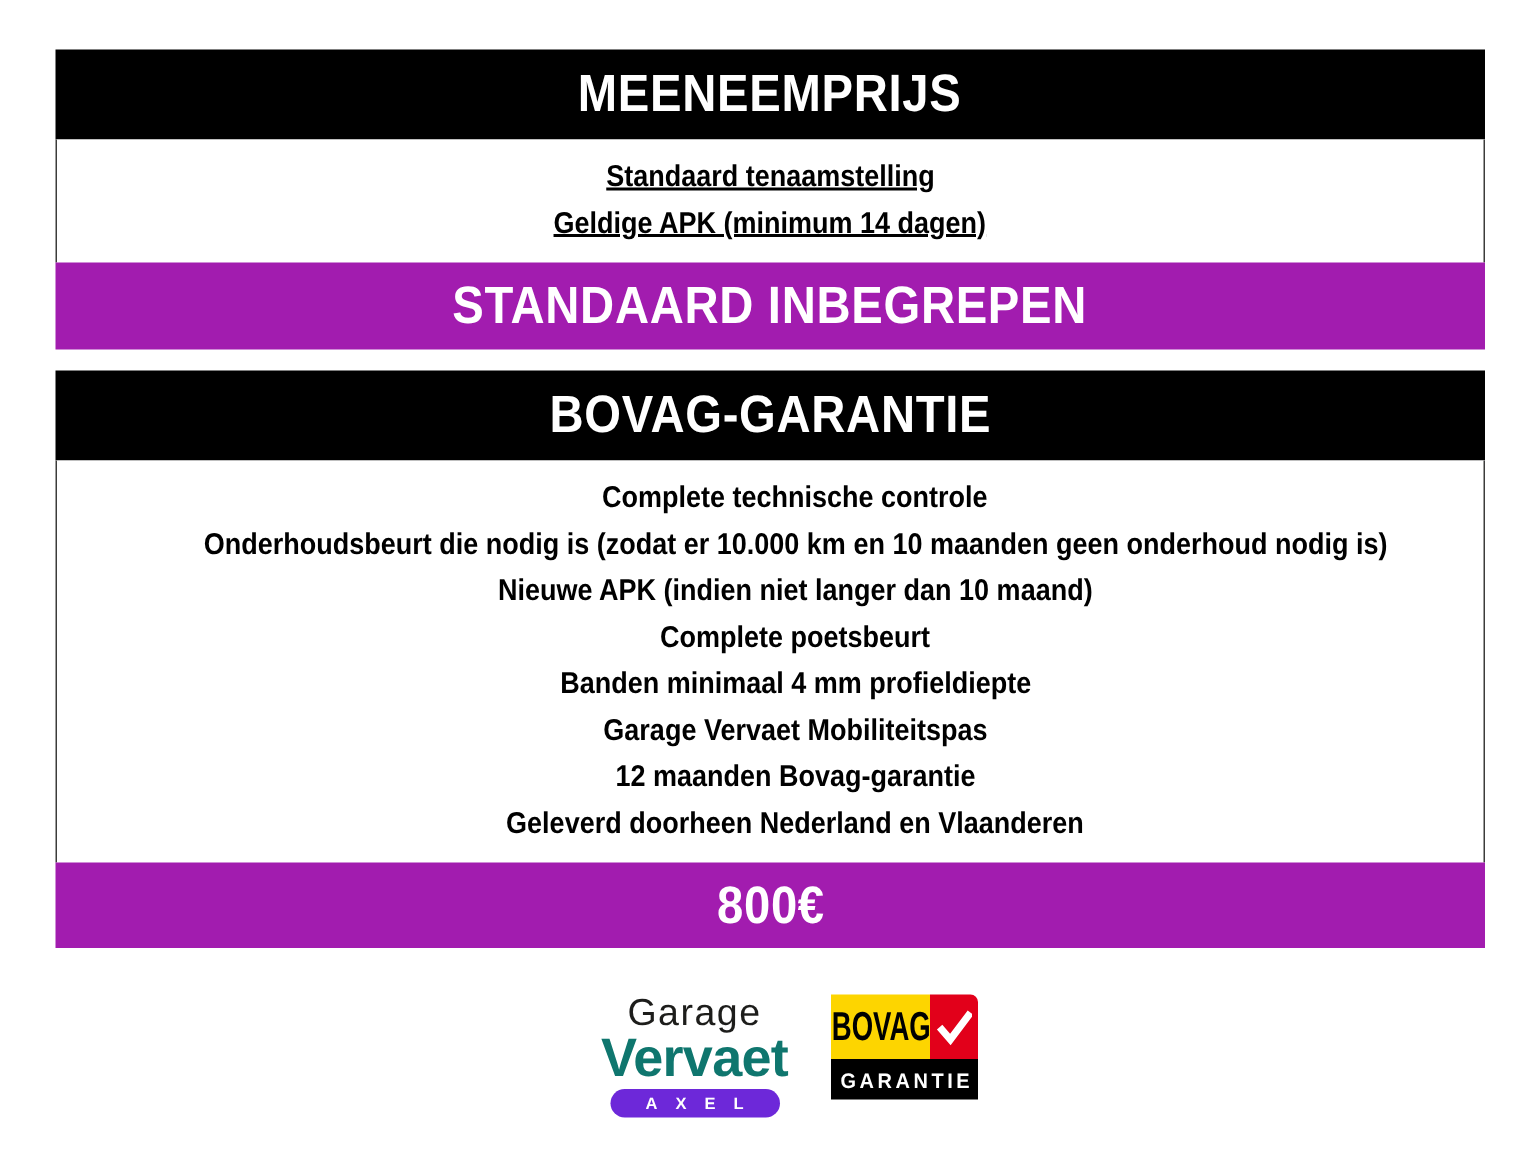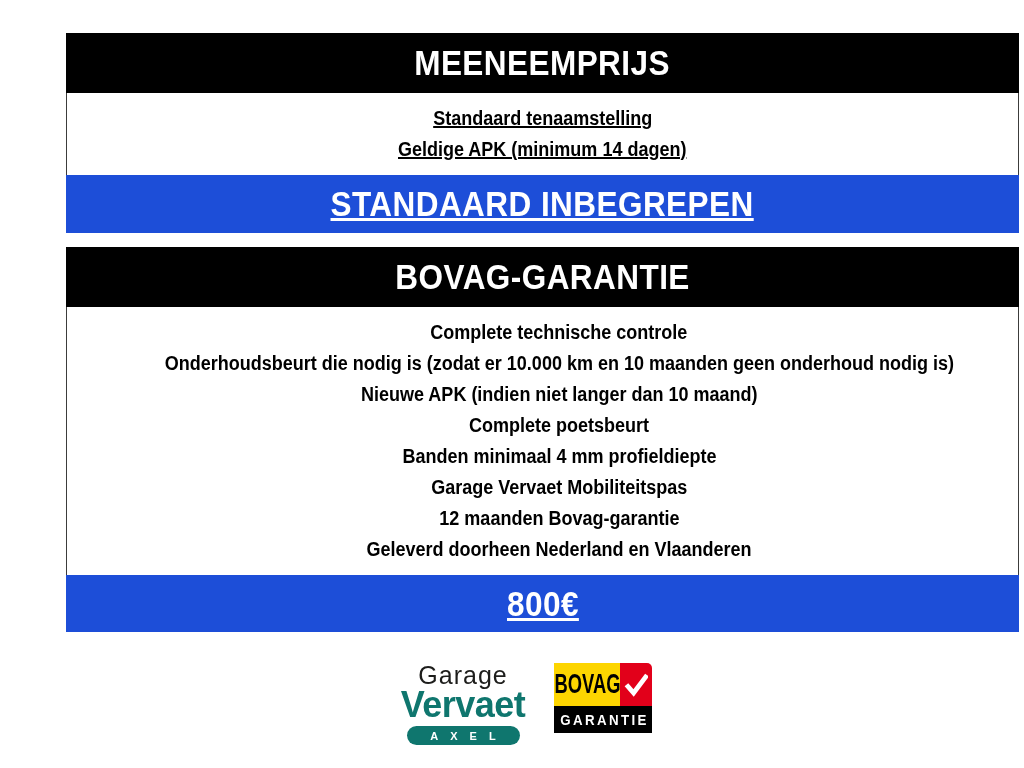--- a/index.html
+++ b/index.html
@@ -15,31 +15,30 @@
     position: relative;
     width: 1024px;
     height: 768px;
     background: #ffffff;
   }
   .sheet {
     position: absolute;
     left: 37px;
     top: 33px;
     width: 953px;
-    margin-left: 29px;
   }
   .bar {
     display: flex;
     align-items: center;
     justify-content: center;
     color: #ffffff;
     font-weight: 700;
   }
   .bar-black { background: #000000; height: 60px; }
-  .bar-red   { background: #1d4ed8; text-decoration: underline; }
+  .bar-red   { background: #a21caf; }
   .bar-red-1 { height: 58px; }
   .bar-red-2 { height: 57px; }
   .bar-text {
     display: inline-block;
     white-space: nowrap;
     font-size: 35px;
     letter-spacing: 0.5px;
     transform: scaleX(0.90);
     transform-origin: center;
   }
@@ -95,21 +94,21 @@
     font-weight: 700;
     color: #0f766e;
     line-height: 34px;
     letter-spacing: -0.5px;
   }
   .axel-pill {
     margin-top: 4px;
     width: 113px;
     height: 19px;
     border-radius: 10px;
-    background: #0f766e;
+    background: #6d28d9;
     display: flex;
     align-items: center;
     justify-content: center;
   }
   .axel-text {
     color: #ffffff;
     font-size: 11px;
     font-weight: 700;
     letter-spacing: 12px;
     margin-right: -12px;

